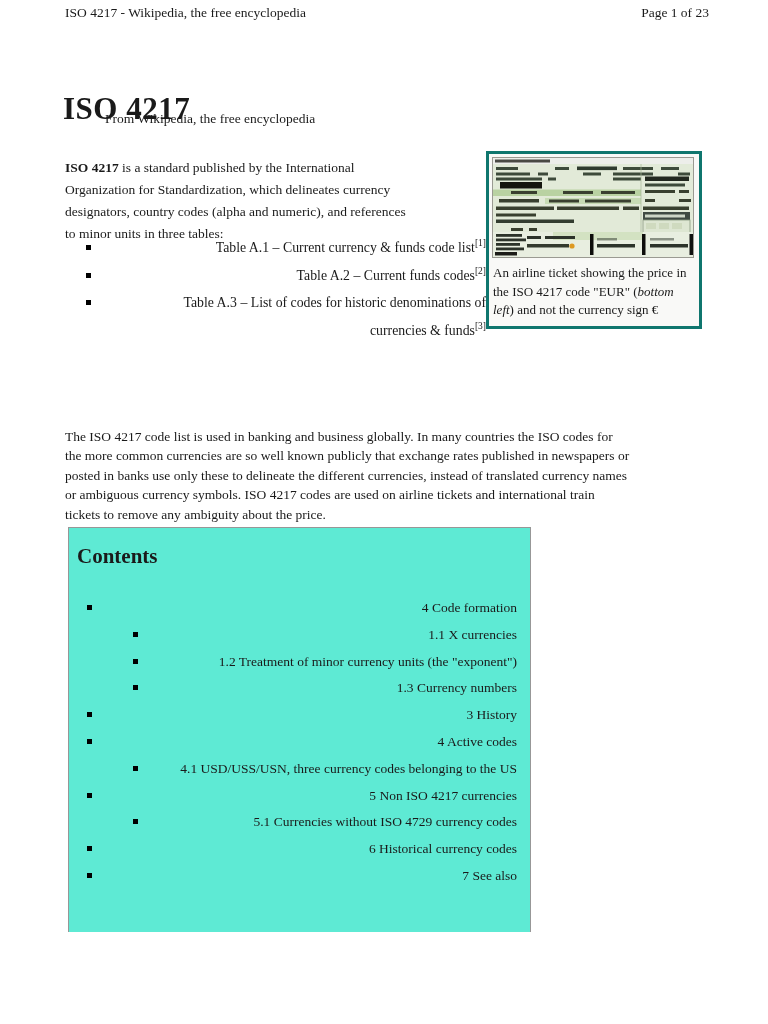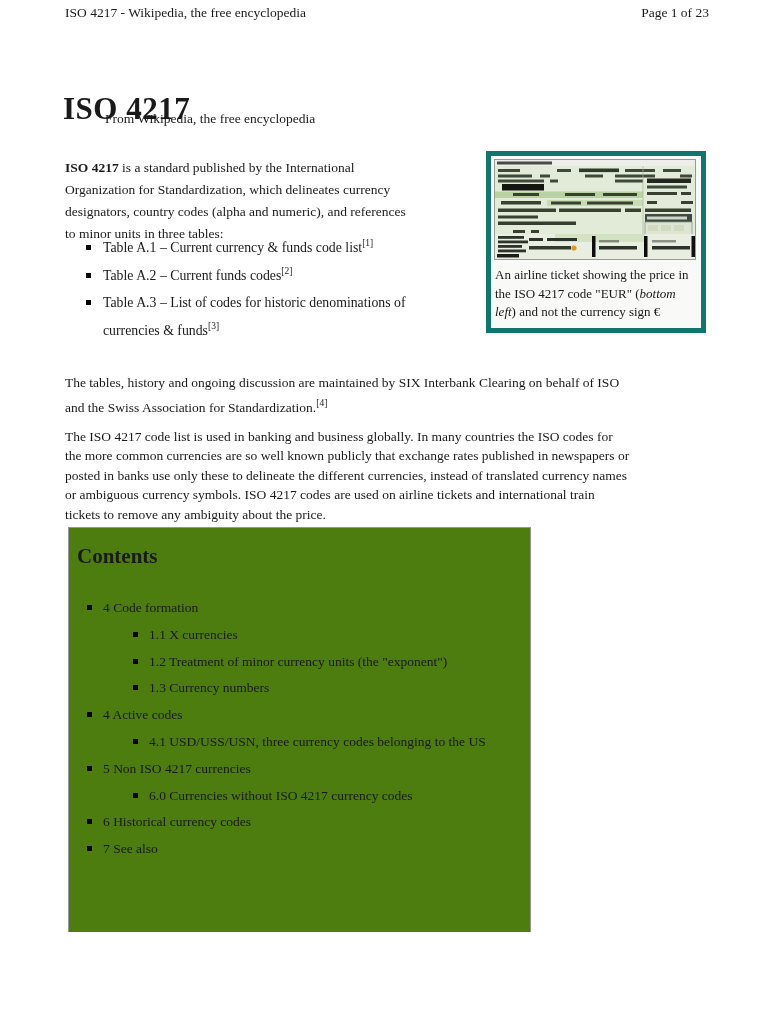--- a/index.html
+++ b/index.html
@@ -15,37 +15,37 @@
   .title { position:absolute; left:63px; top:70px; font-size:31px; font-weight:bold; letter-spacing:.5px; }
   .subtitle { position:absolute; left:65px; top:111px; font-size:13.5px;margin-left:40px; }
 
   .para { position:absolute; white-space:pre-line; font-size:13.5px; }
   .intro { left:65px; top:143px; width:420px; line-height:22px; }
   .p2 { left:65px; top:356px; width:690px; line-height:25px; }
   .p3 { left:65px; top:413px; width:695px; line-height:19.5px; }
   .bold { font-weight:bold; }
   sup.ref { font-size:9.5px; line-height:0; vertical-align:6px; }
 
-  ul.plain { list-style:none; margin:0; padding:0; }
+  ul.plain { list-style:none; margin:0; padding:0;text-align:right; }
   .toplist { position:absolute; left:86px; top:234px; width:400px; }
   .toplist li { position:relative; padding-left:17px; line-height:27.5px; font-size:13.8px; white-space:pre-line; }
   .sq { position:absolute; left:0; top:11px; width:5px; height:5px; background:#000; }
   .toplist li .sq { top:11px; }
 
   .figure {
     position:absolute; left:486px; top:151px; width:204px;
-    background:#f9f9f7; border:5px solid #0f766e; padding:3px;
+    background:#f9f9f7; border:3px solid #0f766e; padding:3px;
   }
   .figure .imgwrap { border:1px solid #9a9a92; width:200px; height:99px; overflow:hidden; background:#e2ead8; }
   .figcaption { margin-top:6px; font-size:13px; line-height:18.5px; white-space:pre-line; padding:0 1px 3px 1px; }
   .it { font-style:italic; white-space:pre-line; }
 
   .contents-box {
     position:absolute; left:68px; top:527px; width:461px; height:428px;
-    border:1px solid #979797; border-bottom:none; background:#4d7c0f;
+    border:1px solid #979797; border-bottom:none; background:#5eead4;
   }
   .contents-title { position:absolute; left:8px; top:16px; font-size:21px; font-weight:bold; }
   .toc { position:absolute; left:18px; top:71px; width:430px; }
   .toc li { position:relative; padding-left:16px; font-size:13.5px; line-height:17.5px; margin-bottom:9.3px; }
   .toc li .sq { top:6px; }
   .toc li.lvl2 { margin-left:46px; }
 
   .ftr { position:absolute; top:1002px; font-size:13.5px; }
   .ftr-left { left:65px; }
   .ftr-right { right:52px; }
@@ -148,40 +148,39 @@
         <rect x="149" y="76" width="3.5" height="21" fill="#0d0d0b"></rect>
         <rect x="196.5" y="76" width="3.5" height="21" fill="#111"></rect>
         <line x1="148" y1="6" x2="148" y2="74" stroke="#a8b89a" stroke-width="0.7"></line>
       </svg>
     </div>
     <div class="figcaption"><span>An airline ticket showing the price in
 the ISO 4217 code "EUR" (</span><span class="it">bottom
 left</span><span>) and not the currency sign €</span></div>
   </div>
 
-  <p class="para p2"><span>The tables, history and ongoing discussion are maintained by SIX Interbank Clearing on behalf of ISO
-and the Swiss Association for Standardization.</span><sup class="ref">[4]</sup></p>
 
   <p class="para p3">The ISO 4217 code list is used in banking and business globally. In many countries the ISO codes for
 the more common currencies are so well known publicly that exchange rates published in newspapers or
 posted in banks use only these to delineate the different currencies, instead of translated currency names
 or ambiguous currency symbols. ISO 4217 codes are used on airline tickets and international train
 tickets to remove any ambiguity about the price.</p>
 
   <div class="contents-box">
     <div class="contents-title">Contents</div>
     <ul class="plain toc">
       <li class="lvl1"><span class="sq"></span><span>4 Code formation</span></li>
       <li class="lvl2"><span class="sq"></span><span>1.1 X currencies</span></li>
       <li class="lvl2"><span class="sq"></span><span>1.2 Treatment of minor currency units (the "exponent")</span></li>
       <li class="lvl2"><span class="sq"></span><span>1.3 Currency numbers</span></li>
+      <li class="lvl1"><span class="sq"></span><span>3 History</span></li>
       <li class="lvl1"><span class="sq"></span><span>4 Active codes</span></li>
       <li class="lvl2"><span class="sq"></span><span>4.1 USD/USS/USN, three currency codes belonging to the US</span></li>
       <li class="lvl1"><span class="sq"></span><span>5 Non ISO 4217 currencies</span></li>
-      <li class="lvl2"><span class="sq"></span><span>6.0 Currencies without ISO 4217 currency codes</span></li>
+      <li class="lvl2"><span class="sq"></span><span>5.1 Currencies without ISO 4729 currency codes</span></li>
       <li class="lvl1"><span class="sq"></span><span>6 Historical currency codes</span></li>
       <li class="lvl1"><span class="sq"></span><span>7 See also</span></li>
     </ul>
   </div>
 
   <div class="ftr ftr-left">http://en.wikipedia.org/wiki/ISO_4217</div>
   <div class="ftr ftr-right">4/26/2015</div>
 
 </div>
 

